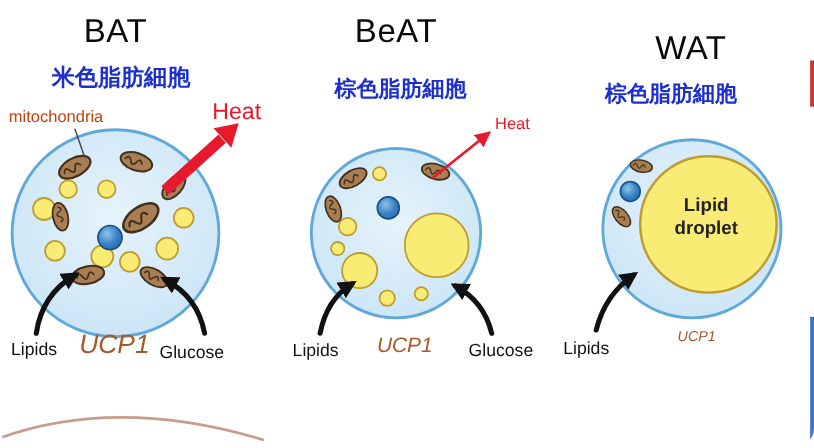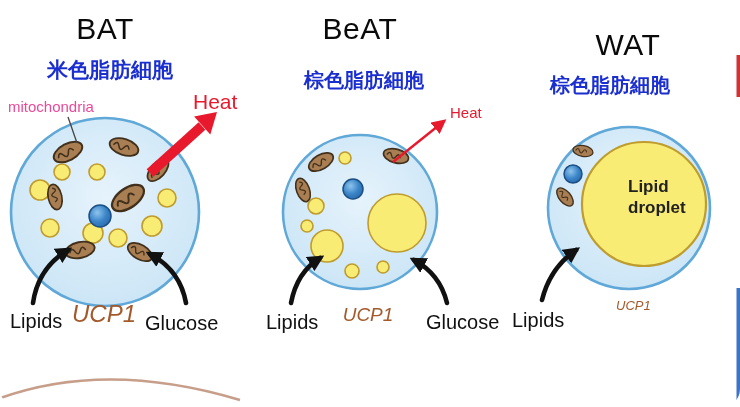--- a/index.html
+++ b/index.html
@@ -1,24 +1,24 @@
 <!DOCTYPE html>
 <html style="--subtitle-blue: #1b2fd0; --heat-red: #e8192c; --ucp1-brown: #a4592a; --cell-stroke: #5fa8d8; --droplet-fill: #f8ec74; --droplet-stroke: #bf9c2e; --mito-fill: #a87e52; --mito-stroke: #41301c; --nucleus-stroke: #1b4f86; --arrow-black: #111111; --decorative-tan: #bd8d74; --edge-blue: #3b74c9; --edge-red: #d03333;"><head>
 <meta charset="utf-8">
 <style>
   html,body{margin:0;padding:0;background:#fff;}
   .stage{position:relative;width:740px;height:407px;background:#fff;overflow:hidden;
          font-family:"Liberation Sans", sans-serif;border-radius:18px;}
   .stage svg{position:absolute;left:0;top:0;}
-  .label{position:absolute;color:#ec4899;white-space:nowrap;}
+  .label{position:absolute;color:#c2410c;white-space:nowrap;}
   .title{font-size:30px;font-weight:500;color:#0a0a0a;text-align:center;letter-spacing:.5px;}
   .subtitle{font-weight:700;color:var(--subtitle-blue);text-align:center;white-space:nowrap;}
   .heat{color:var(--heat-red);font-weight:400;text-align:right;}
   .ucp1{color:var(--ucp1-brown);font-weight:400;font-style:italic;text-align:center;}
-  .plain{font-size:20px;color:#111;}
+  .plain{font-size:16px;color:#111;}
   .wrap-label{white-space:normal;line-height:1.25;}
   
   .cell{fill:url(#cellGrad);stroke:var(--cell-stroke);stroke-width:2.6;}
   .droplet{fill:var(--droplet-fill);stroke:var(--droplet-stroke);stroke-width:1.6;}
   .nucleus{fill:url(#nucGrad);stroke:var(--nucleus-stroke);stroke-width:1.5;}
   .barrow{fill:none;stroke:var(--arrow-black);stroke-width:4.6;stroke-linecap:round;}
   .redline{stroke:var(--heat-red);}
   .pointer{stroke:#444;stroke-width:1.3;}
   .tan-curve{fill:none;stroke:var(--decorative-tan);stroke-width:2.5;opacity:.85;}
 </style>
@@ -134,17 +134,17 @@
 
   <div class="label title" style="left:308px;top:12px;width:104px;">BeAT</div>
   <div class="label subtitle" style="left:300px;top:67px;width:128px;font-size:20px;">棕色脂肪細胞</div>
   <div class="label heat" style="left:450px;top:104px;font-size:15px;">Heat</div>
   <div class="label plain" style="left:266px;top:311px;">Lipids</div>
   <div class="label ucp1" style="left:336px;top:304px;width:64px;font-size:19px;">UCP1</div>
   <div class="label plain" style="left:426px;top:311px;">Glucose</div>
 
   <div class="label title" style="left:576px;top:28px;width:104px;">WAT</div>
   <div class="label subtitle" style="left:528px;top:72px;width:164px;font-size:20px;">棕色脂肪細胞</div>
-  <div class="label wrap-label" style="left:628px;top:176px;width:92px;text-align:left;font-size:17px;font-weight:600;color:#222;">Lipid droplet</div>
+  <div class="label wrap-label" style="left:596px;top:176px;width:92px;text-align:center;font-size:17px;font-weight:600;color:#222;">Lipid droplet</div>
   <div class="label plain" style="left:512px;top:309px;">Lipids</div>
   <div class="label ucp1" style="left:616px;top:298px;font-size:13px;">UCP1</div>
 
 </div>
 
 </body></html>

